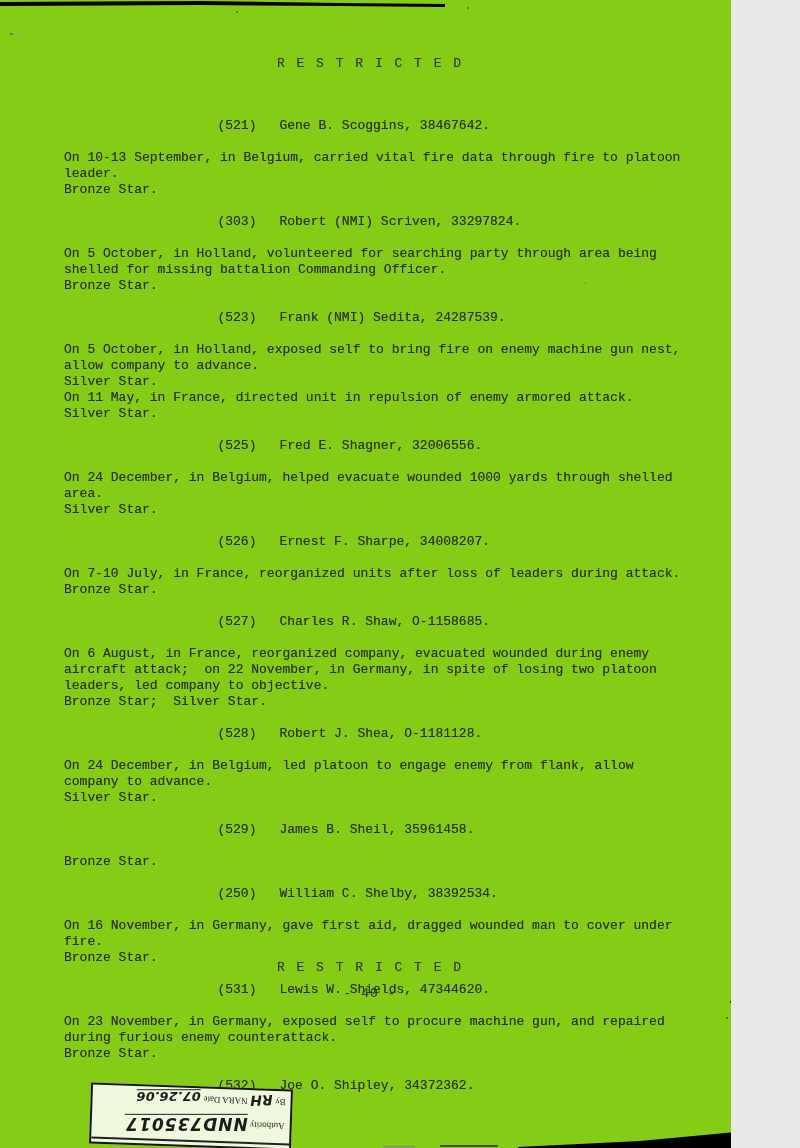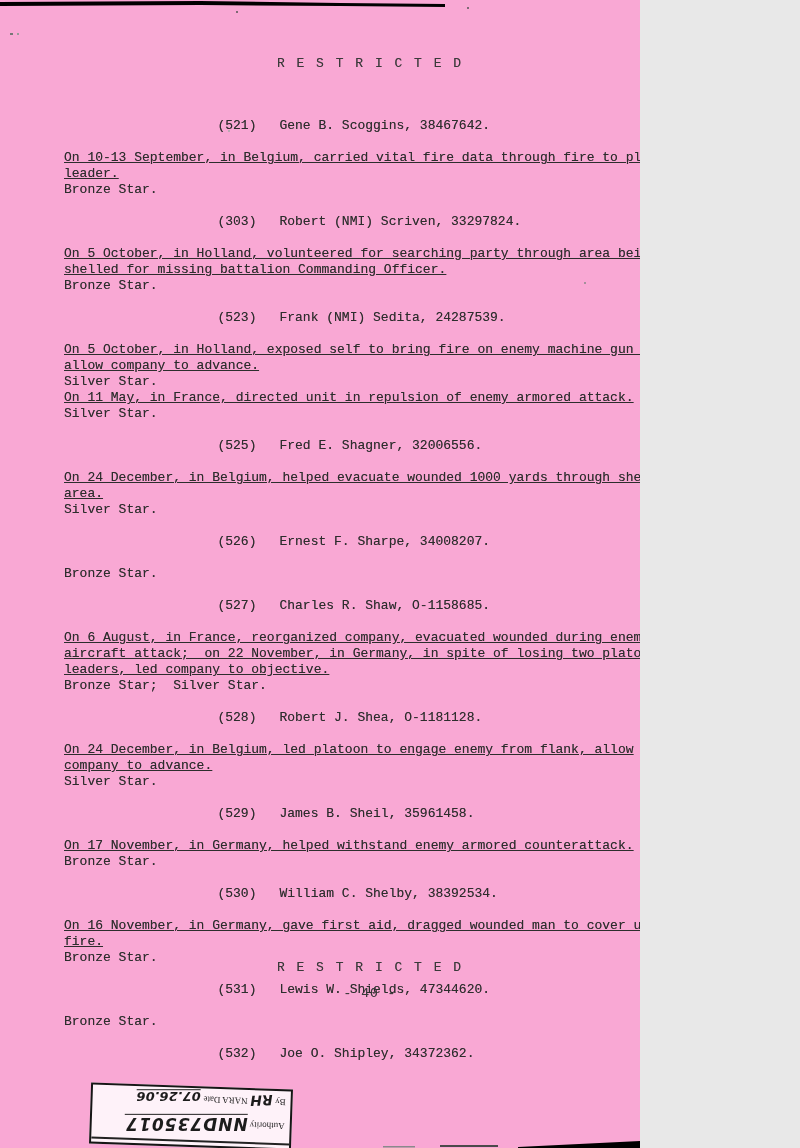--- a/index.html
+++ b/index.html
@@ -1,38 +1,38 @@
 <!DOCTYPE html>
 <html><head>
 <meta charset="utf-8">
 <style>
   html,body { margin:0; padding:0; background:#e8e8e8; }
   .page {
-    position:relative; width:640px; height:1148px;
-    background:#f9a8d4; overflow:hidden;
+    position:relative; width:731px; height:1148px;
+    background:#84cc16; overflow:hidden;
     font-family:"Liberation Mono","DejaVu Sans Mono",monospace;
     color:#2d2d2d;
   }
   .artifacts { position:absolute; left:0; top:0; width:800px; height:1148px; pointer-events:none; }
   .centerline {
     position:absolute; left:0; width:740px; text-align:center;
     font-size:13px; letter-spacing:2px; white-space:pre;
     color:#3a3a3a;
   }
   .hdr  { top:56px; }
   .ftr  { top:960px; }
   .pgn  { top:986px; letter-spacing:1px; }
   .entries {
     position:absolute; left:64px; top:102px; width:632px;
     font-size:13px; line-height:16px;
   }
   .entry { }
   .name-line { padding-left:91px; white-space:pre; }
   .name-line .num { margin-right:23px; }
-  .citation { white-space:pre-wrap;text-decoration:underline; }
+  .citation { white-space:pre-wrap; }
   .award { white-space:pre-wrap; }
   .entries, .centerline { text-shadow:0 0 0.5px rgba(45,45,45,0.55); }
   
   .stamp {
     position:absolute; left:90px; top:1086px; width:198px; height:57px;
     border:2px solid #161616;
     transform:rotate(182deg);
     background:rgba(255,255,255,0.85);
     color:#1c1c1c; overflow:hidden;
   }
@@ -136,20 +136,21 @@
       </div>
       <div class="citation">On 24 December, in Belgium, helped evacuate wounded 1000 yards through shelled
 area.</div>
       <div class="award">Silver Star.</div>
     </div>
 
     <div class="entry">
       <div class="name-line">
         <span class="num">(526)</span><span>Ernest F. Sharpe, 34008207.</span>
       </div>
+      <div class="citation">On 7-10 July, in France, reorganized units after loss of leaders during attack.</div>
       <div class="award">Bronze Star.</div>
     </div>
 
     <div class="entry">
       <div class="name-line">
         <span class="num">(527)</span><span>Charles R. Shaw, O-1158685.</span>
       </div>
       <div class="citation">On 6 August, in France, reorganized company, evacuated wounded during enemy
 aircraft attack;  on 22 November, in Germany, in spite of losing two platoon
 leaders, led company to objective.</div>
@@ -162,37 +163,38 @@
       </div>
       <div class="citation">On 24 December, in Belgium, led platoon to engage enemy from flank, allow
 company to advance.</div>
       <div class="award">Silver Star.</div>
     </div>
 
     <div class="entry">
       <div class="name-line">
         <span class="num">(529)</span><span>James B. Sheil, 35961458.</span>
       </div>
-      <div class="citation">On 17 November, in Germany, helped withstand enemy armored counterattack.</div>
-      <div class="award">Bronze Star.</div>
-    </div>
-
-    <div class="entry">
-      <div class="name-line">
-        <span class="num">(530)</span><span>William C. Shelby, 38392534.</span>
+      <div class="award">Bronze Star.</div>
+    </div>
+
+    <div class="entry">
+      <div class="name-line">
+        <span class="num">(250)</span><span>William C. Shelby, 38392534.</span>
       </div>
       <div class="citation">On 16 November, in Germany, gave first aid, dragged wounded man to cover under
 fire.</div>
       <div class="award">Bronze Star.</div>
     </div>
 
     <div class="entry">
       <div class="name-line">
         <span class="num">(531)</span><span>Lewis W. Shields, 47344620.</span>
       </div>
+      <div class="citation">On 23 November, in Germany, exposed self to procure machine gun, and repaired
+during furious enemy counterattack.</div>
       <div class="award">Bronze Star.</div>
     </div>
 
     <div class="entry">
       <div class="name-line">
         <span class="num">(532)</span><span>Joe O. Shipley, 34372362.</span>
       </div>
 
     </div>
 

